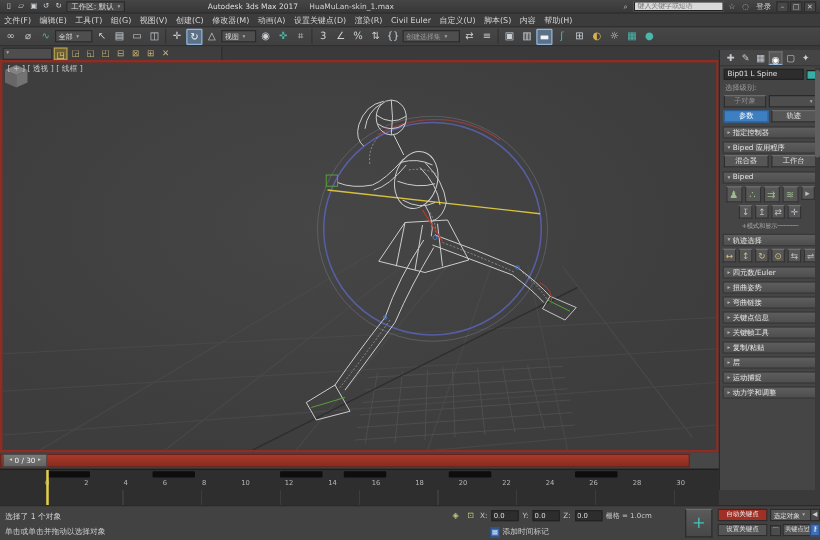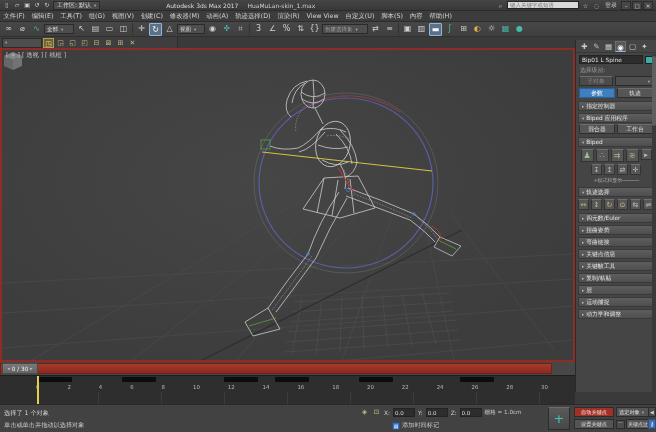--- a/index.html
+++ b/index.html
@@ -140,23 +140,23 @@
 
   <div class="menubar">
     <span class="menu">文件(F)</span>
     <span class="menu">编辑(E)</span>
     <span class="menu">工具(T)</span>
     <span class="menu">组(G)</span>
     <span class="menu">视图(V)</span>
     <span class="menu">创建(C)</span>
     <span class="menu">修改器(M)</span>
     <span class="menu">动画(A)</span>
-    <span class="menu">轨迹选择(D)</span>
+    <span class="menu">设置关键点(D)</span>
     <span class="menu">渲染(R)</span>
-    <span class="menu">View View</span>
+    <span class="menu">Civil Euler</span>
     <span class="menu">自定义(U)</span>
     <span class="menu">脚本(S)</span>
     <span class="menu">内容</span>
     <span class="menu">帮助(H)</span>
   </div>
 
   <div class="toolbar">
     <span class="tb">∞</span>
     <span class="tb">⌀</span>
     <span class="tb teal">∿</span>

